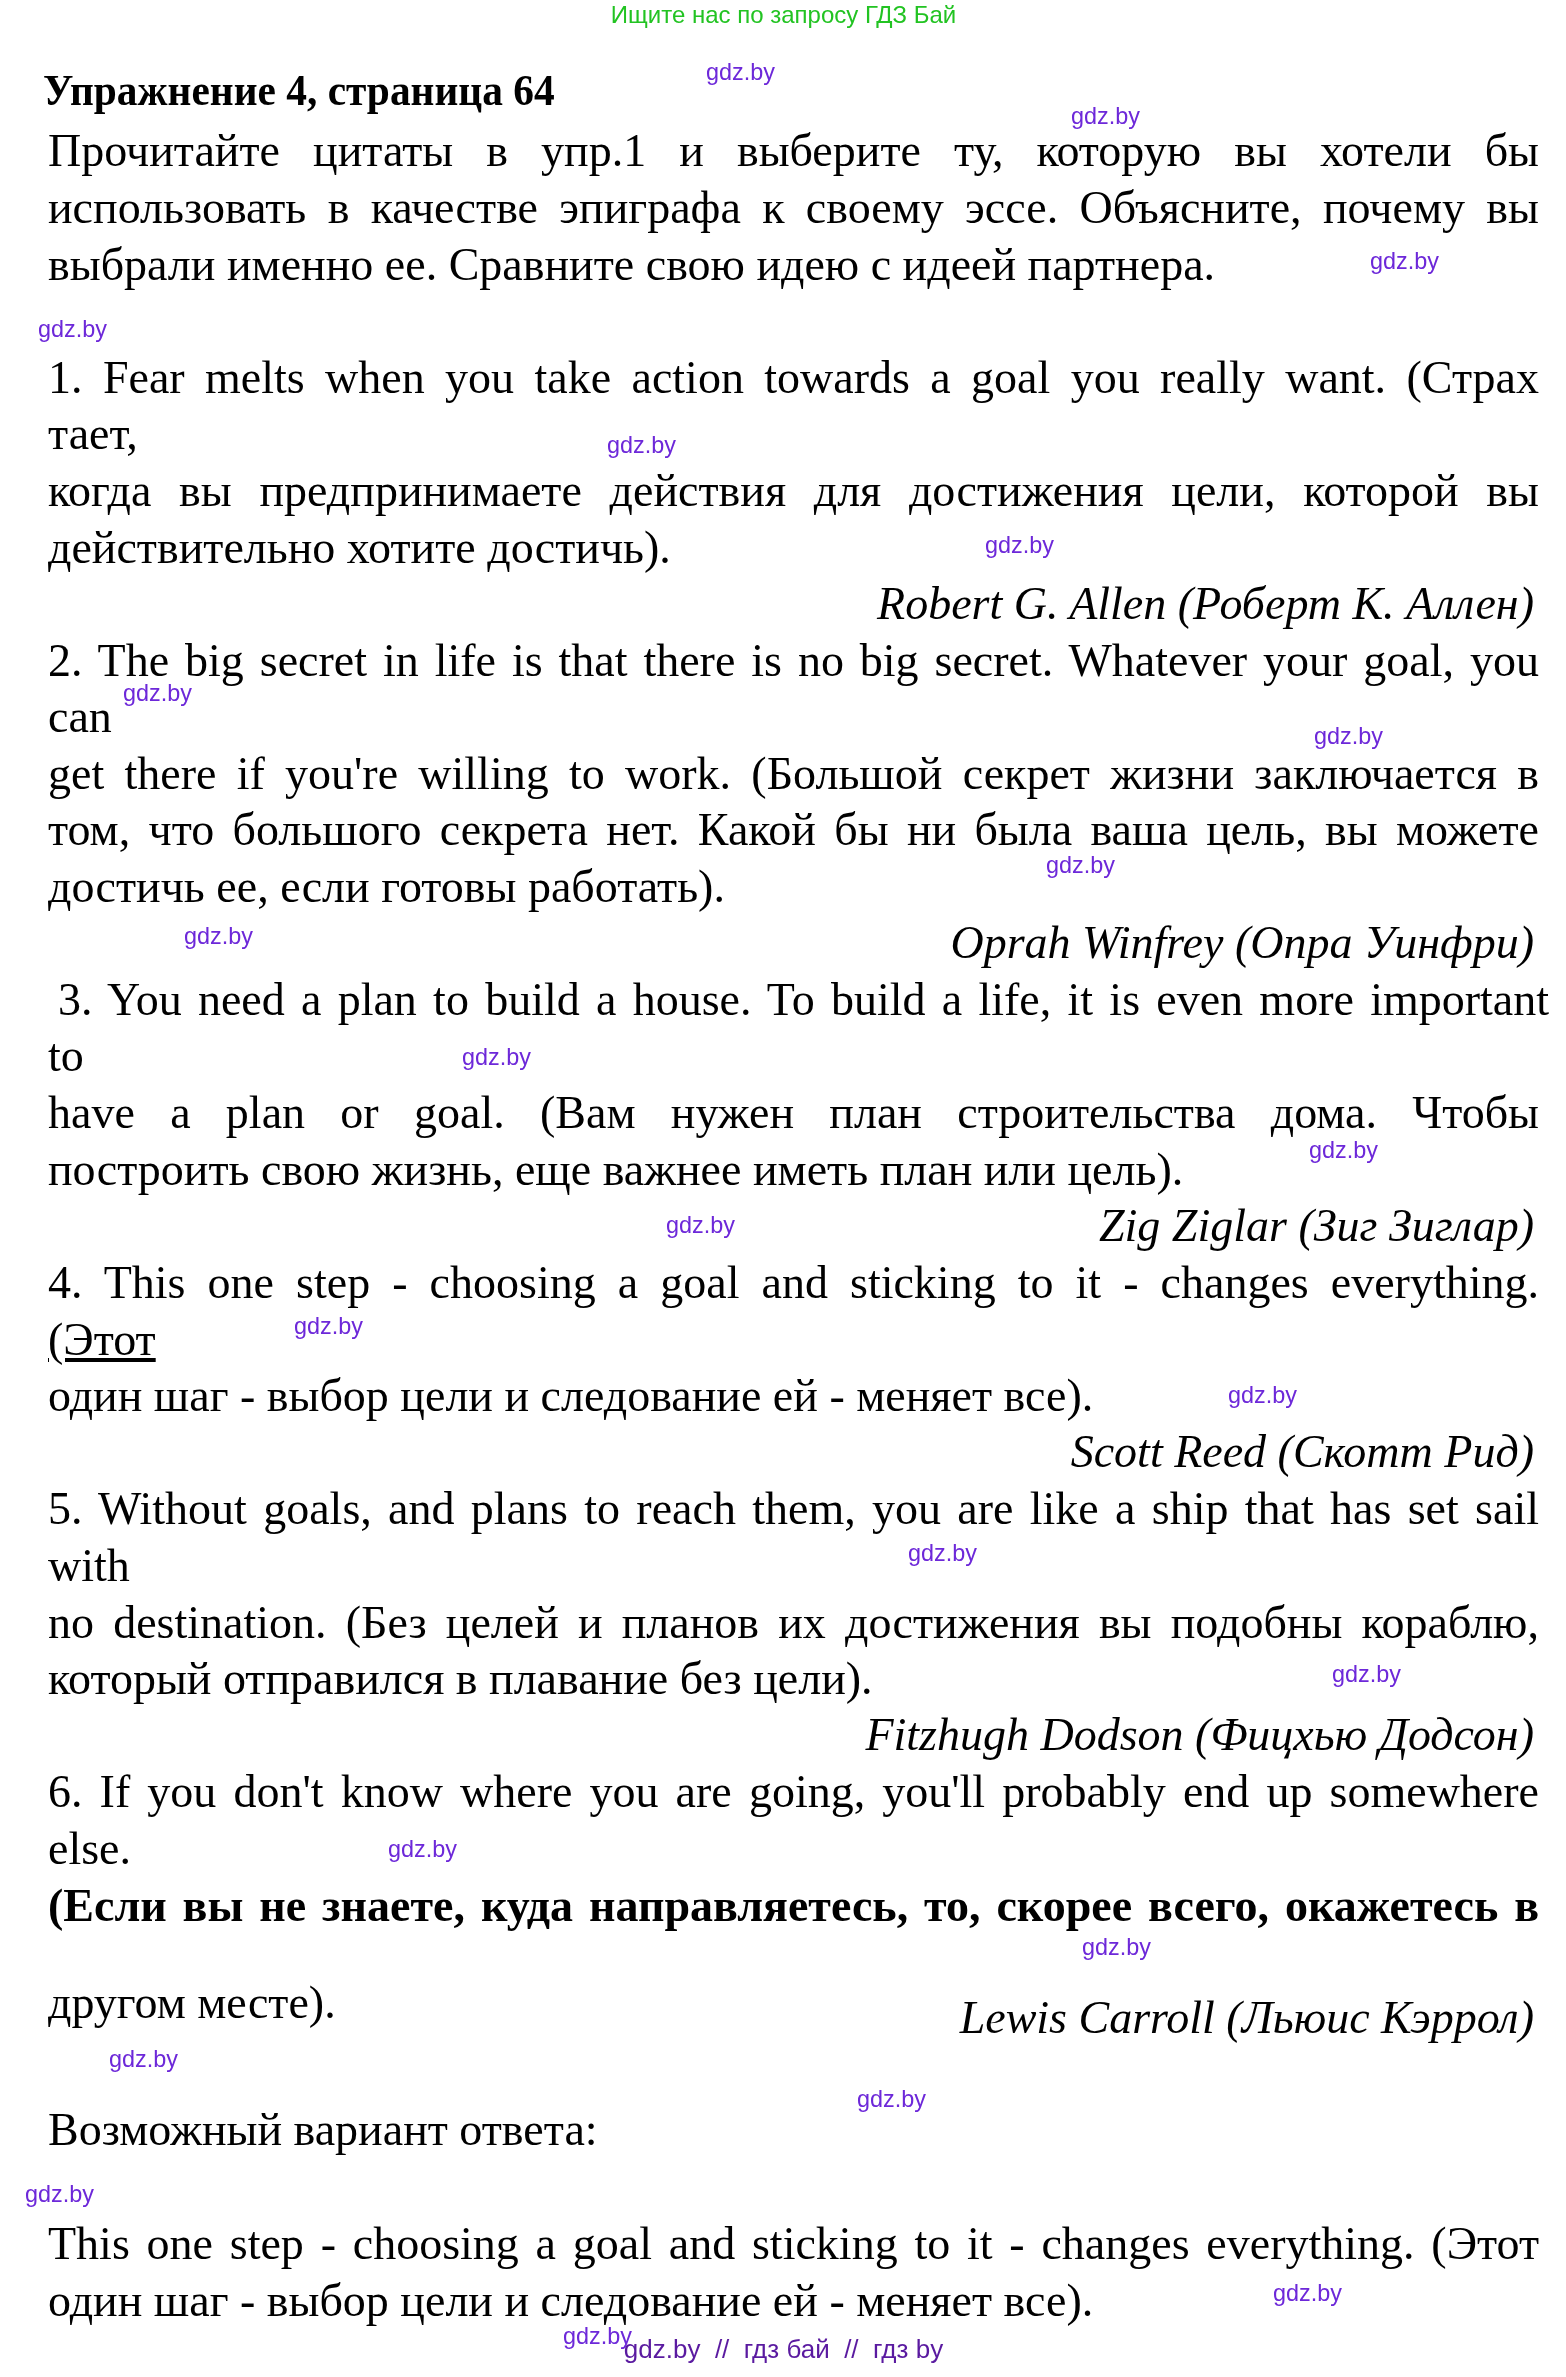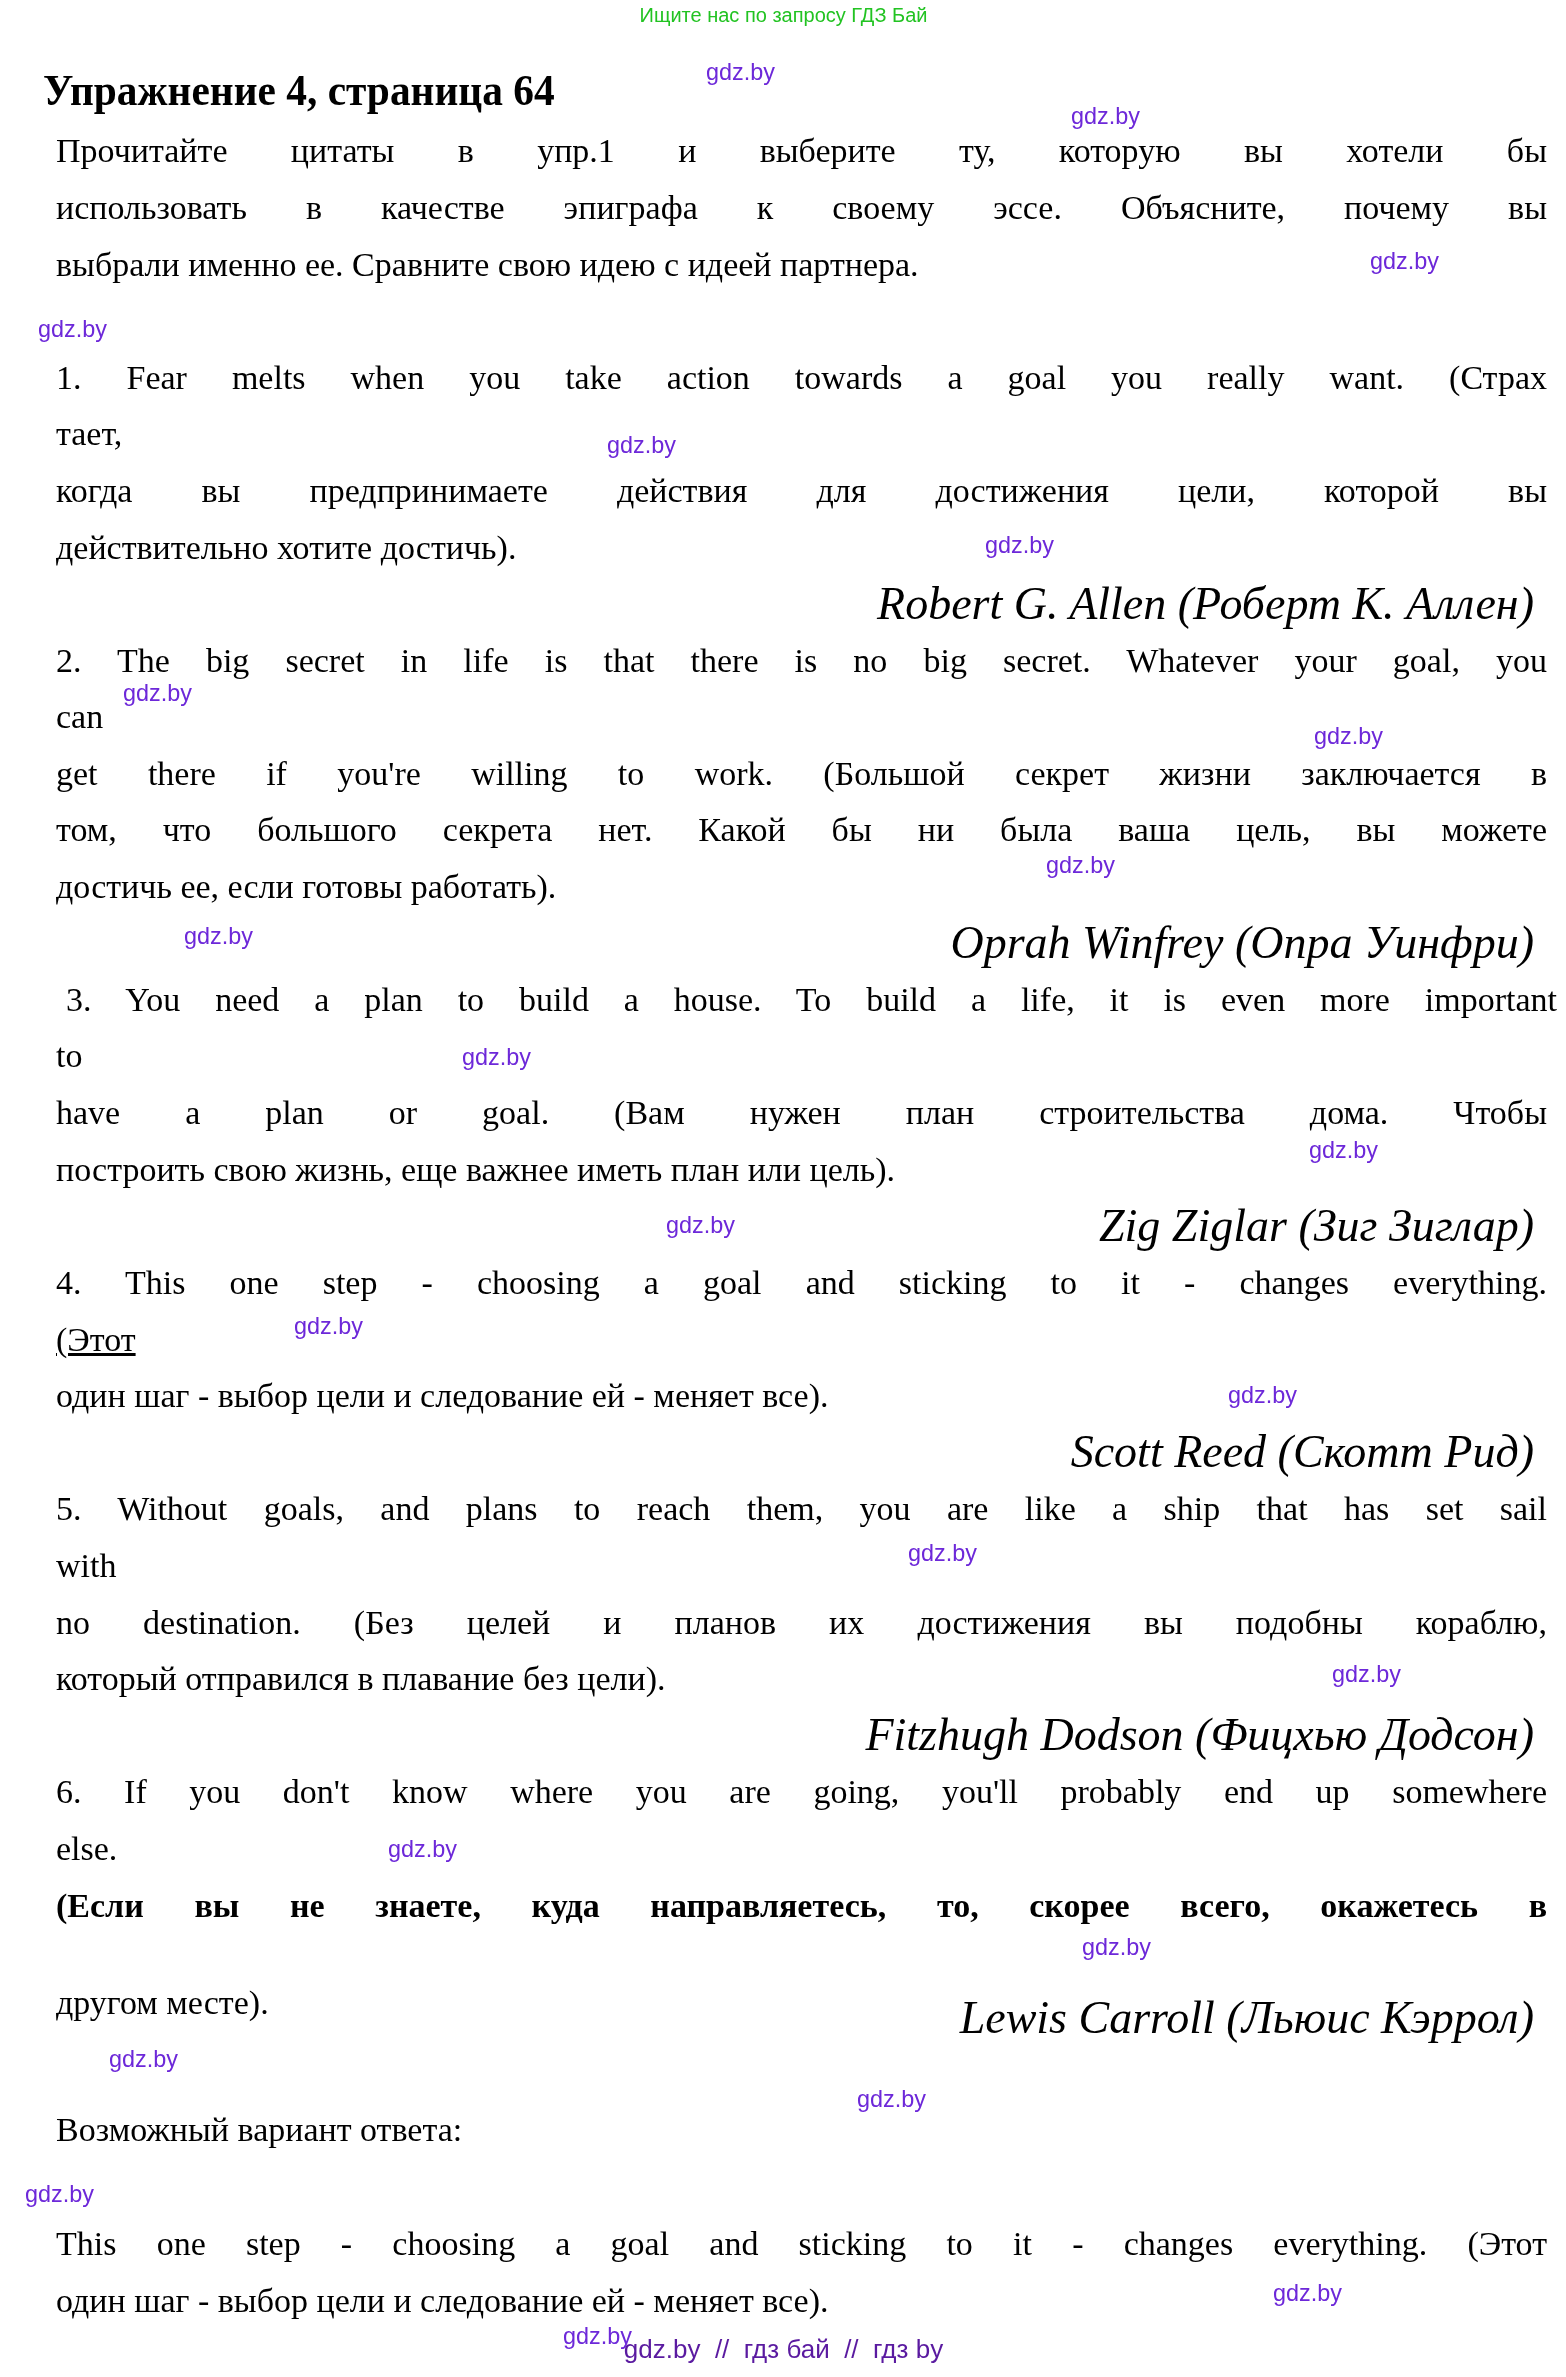--- a/index.html
+++ b/index.html
@@ -1,20 +1,20 @@
 <!DOCTYPE html>
 <html style="font-size:13.4px"><head>
 <meta charset="utf-8">
 <style>
   html,body{margin:0;padding:0;background:#ffffff;}
   body{width:1567px;height:2377px;position:relative;overflow:hidden;font-family:"Liberation Serif","DejaVu Serif",serif;color:#000;}
-  .banner{position:absolute;top:0;left:0;width:1567px;text-align:center;font-family:"Liberation Sans","DejaVu Sans",sans-serif;font-size:20px;line-height:30px;color:#22c322;}
+  .banner{position:absolute;top:0;left:0;width:1567px;text-align:center;font-family:"Liberation Sans","DejaVu Sans",sans-serif;font-size:24px;line-height:30px;color:#22c322;}
   .footer{position:absolute;top:2363px;left:0;width:1567px;text-align:center;font-family:"Liberation Sans","DejaVu Sans",sans-serif;font-size:26px;line-height:28px;color:#5a1aa0;transform:translateY(-28px);}
   .title{position:absolute;left:43px;font-weight:bold;font-size:45px;line-height:50px;white-space:nowrap;transform:scaleX(0.92);transform-origin:left top;}
-  .line{position:absolute;left:56px;width:1491px;font-size:34px;line-height:52px;white-space:nowrap;}
+  .line{position:absolute;left:48px;width:1491px;font-size:46px;line-height:52px;white-space:nowrap;}
   .line.just{text-align:justify;text-align-last:justify;}
   .author{position:absolute;right:33px;font-style:italic;font-size:46px;line-height:52px;white-space:nowrap;text-align:right;}
   .wm{position:absolute;font-family:"Liberation Sans","DejaVu Sans",sans-serif;font-size:23.4px;line-height:25px;color:#6d28d9;white-space:nowrap;}
 </style>
 </head>
 <body>
 
 <div class="banner">Ищите нас по запросу ГДЗ Бай</div>
 
 <div class="title" style="top:65px;">Упражнение 4, страница 64</div>

